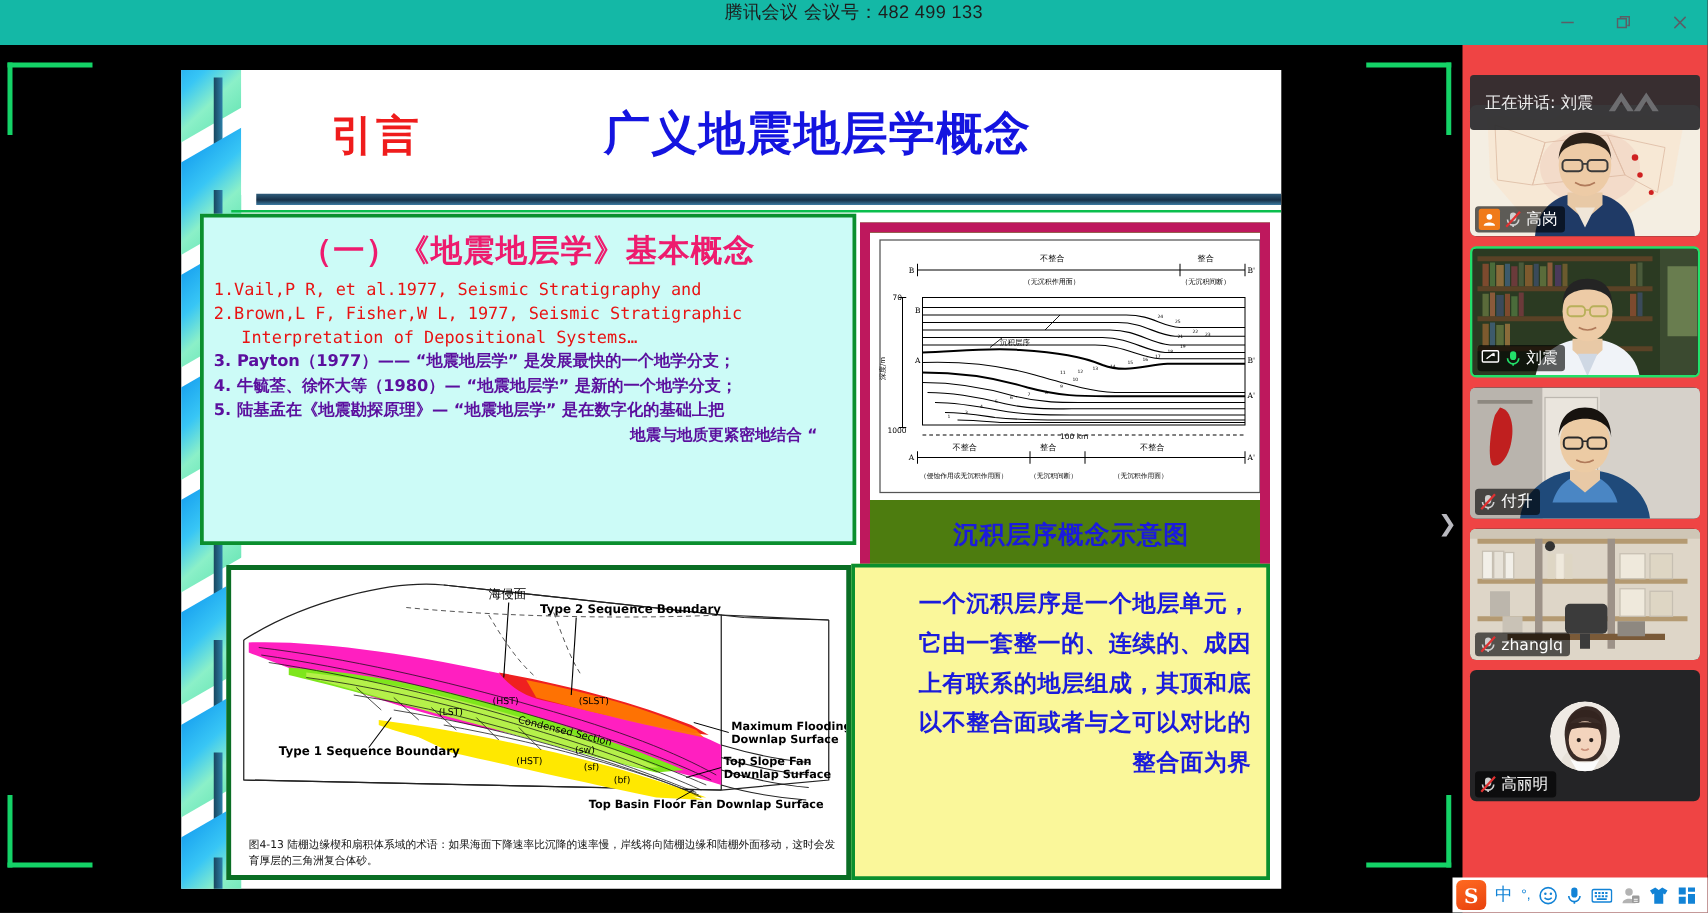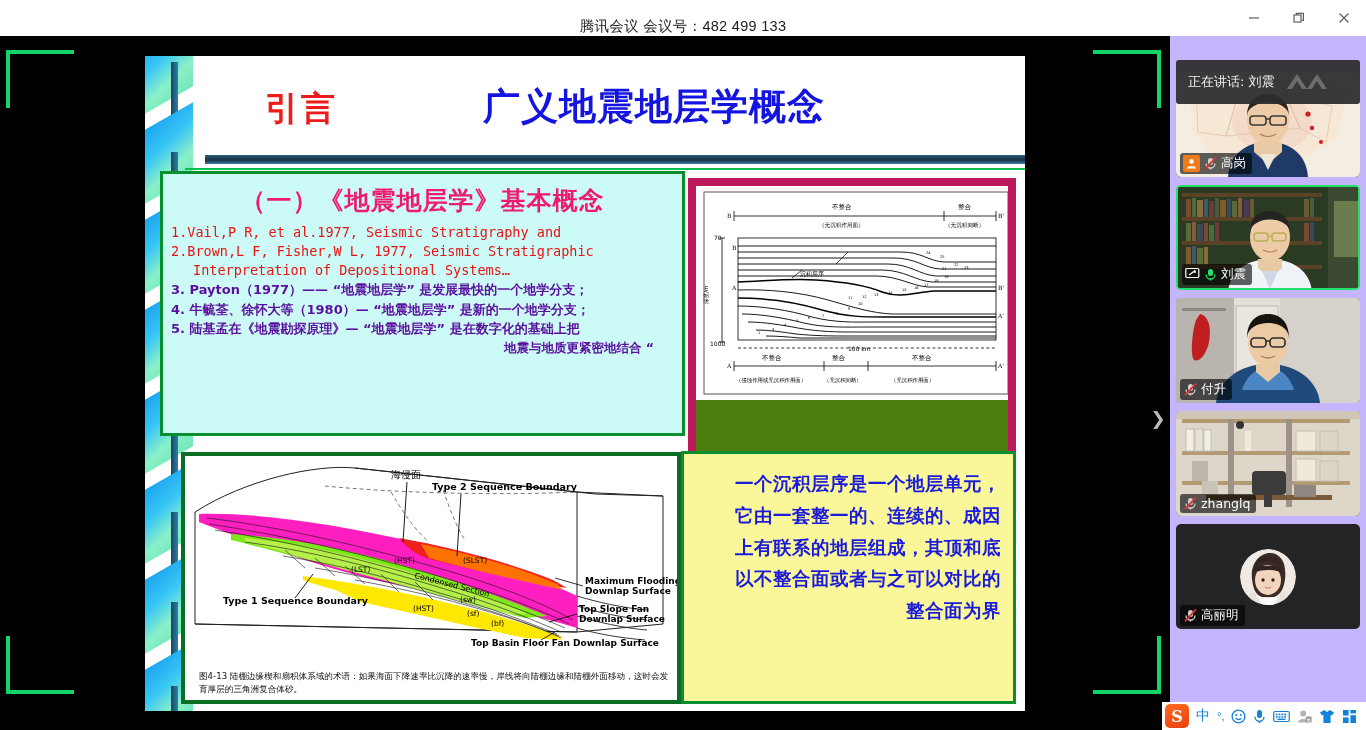--- a/index.html
+++ b/index.html
@@ -1,21 +1,21 @@
 <!DOCTYPE html>
 <html><head>
 <meta charset="utf-8">
 <style>
   * { margin:0; padding:0; box-sizing:border-box; }
   html,body { width:1366px; height:730px; overflow:hidden; background:#000; }
   body { font-family:"Liberation Sans","DejaVu Sans",sans-serif; }
 
   
-  .titlebar{position:absolute;left:0;top:0;width:1366px;height:36px;background:#ffffff;
-    display:flex;align-items:flex-end;justify-content:center;}
+  .titlebar{position:absolute;left:0;top:0;width:1366px;height:36px;background:#14b8a6;
+    display:flex;align-items:flex-start;justify-content:center;}
   .titlebar-text{font-size:14.5px;color:#1d1d1d;letter-spacing:.3px;}
   .wincontrols{position:absolute;right:0;top:0;height:36px;display:flex;}
   .wc{width:45px;height:36px;display:flex;align-items:center;justify-content:center;
     color:#5a5f66;font-size:15px;cursor:pointer;}
 
   
   .stage{position:absolute;left:0;top:36px;width:1170px;height:694px;background:#000;overflow:hidden;padding-left:11px;}
 
   
   .gmark{position:absolute;background:transparent;border-color:#14d367;}
@@ -79,22 +79,22 @@
   .boxD{position:absolute;left:536px;top:395px;width:335px;height:253px;
     background:#faf79a;border:3px solid #0a8f2e;padding:14px 12px 0 14px;}
   .boxD p{font-size:18.5px;font-weight:bold;color:#1b1bdc;line-height:1.72;
     font-family:"DejaVu Sans",sans-serif;letter-spacing:.5px;text-align:right;}
 
   
   .chev{position:absolute;left:1150px;top:372px;width:16px;height:22px;color:#b9b9bf;font-size:18px;
     display:flex;align-items:center;justify-content:center;cursor:pointer;}
 
   
-  .rail{position:absolute;left:1170px;top:36px;width:196px;height:694px;background:#c4b5fd;
-    padding:8px 6px;display:flex;flex-direction:column;gap:8px;}
+  .rail{position:absolute;left:1170px;top:36px;width:196px;height:694px;background:#ef4444;
+    padding:20px 6px;display:flex;flex-direction:column;gap:8px;}
   .tile{position:relative;width:184px;height:105px;border-radius:5px;overflow:hidden;
     background:#2a2a2c;flex:0 0 auto;}
   .tile.active{border:2px solid #22e06a;}
   .tile-badge{position:absolute;left:4px;bottom:3px;display:flex;align-items:center;gap:3px;
     background:rgba(0,0,0,.62);padding:2px 6px 2px 3px;border-radius:3px;justify-content:center;}
   .tile-name{color:#fff;font-size:12.5px;font-family:"DejaVu Sans",sans-serif;white-space:nowrap;}
   .host-chip{width:17px;height:17px;background:#f07a1a;border-radius:2px;
     display:flex;align-items:center;justify-content:center;}
   .avatar-circle{position:absolute;left:50%;top:50%;transform:translate(-50%,-50%);
     width:56px;height:56px;border-radius:50%;overflow:hidden;}
@@ -290,20 +290,21 @@
         <text x="302" y="182" font-size="6" fill="#000" font-family="DejaVu Serif">A'</text>
         <text x="66" y="174" font-size="6.5" fill="#000" font-family="DejaVu Sans">不整合</text>
         <text x="136" y="174" font-size="6.5" fill="#000" font-family="DejaVu Sans">整合</text>
         <text x="216" y="174" font-size="6.5" fill="#000" font-family="DejaVu Sans">不整合</text>
         <text x="40" y="196" font-size="5.4" fill="#000" font-family="DejaVu Sans">（侵蚀作用或无沉积作用面）</text>
         <text x="128" y="196" font-size="5.4" fill="#000" font-family="DejaVu Sans">（无沉积间断）</text>
         <text x="195" y="196" font-size="5.4" fill="#000" font-family="DejaVu Sans">（无沉积作用面）</text>
       </svg>
     </div>
 
+    <div class="capC">沉积层序概念示意图</div>
 
     <div class="boxB">
       <svg class="figB" viewBox="0 0 492 244">
         <rect width="492" height="244" fill="#fff"></rect>
 
         <g fill="none" stroke="#222" stroke-width="1">
           <path d="M10 56 C60 24 130 8 170 12 L410 38 L478 40"></path>
           <path d="M10 56 V168 L392 176 L478 168 V40"></path>
           <path d="M170 12 L392 36 L392 176"></path>
           <path d="M392 36 L478 40"></path>

